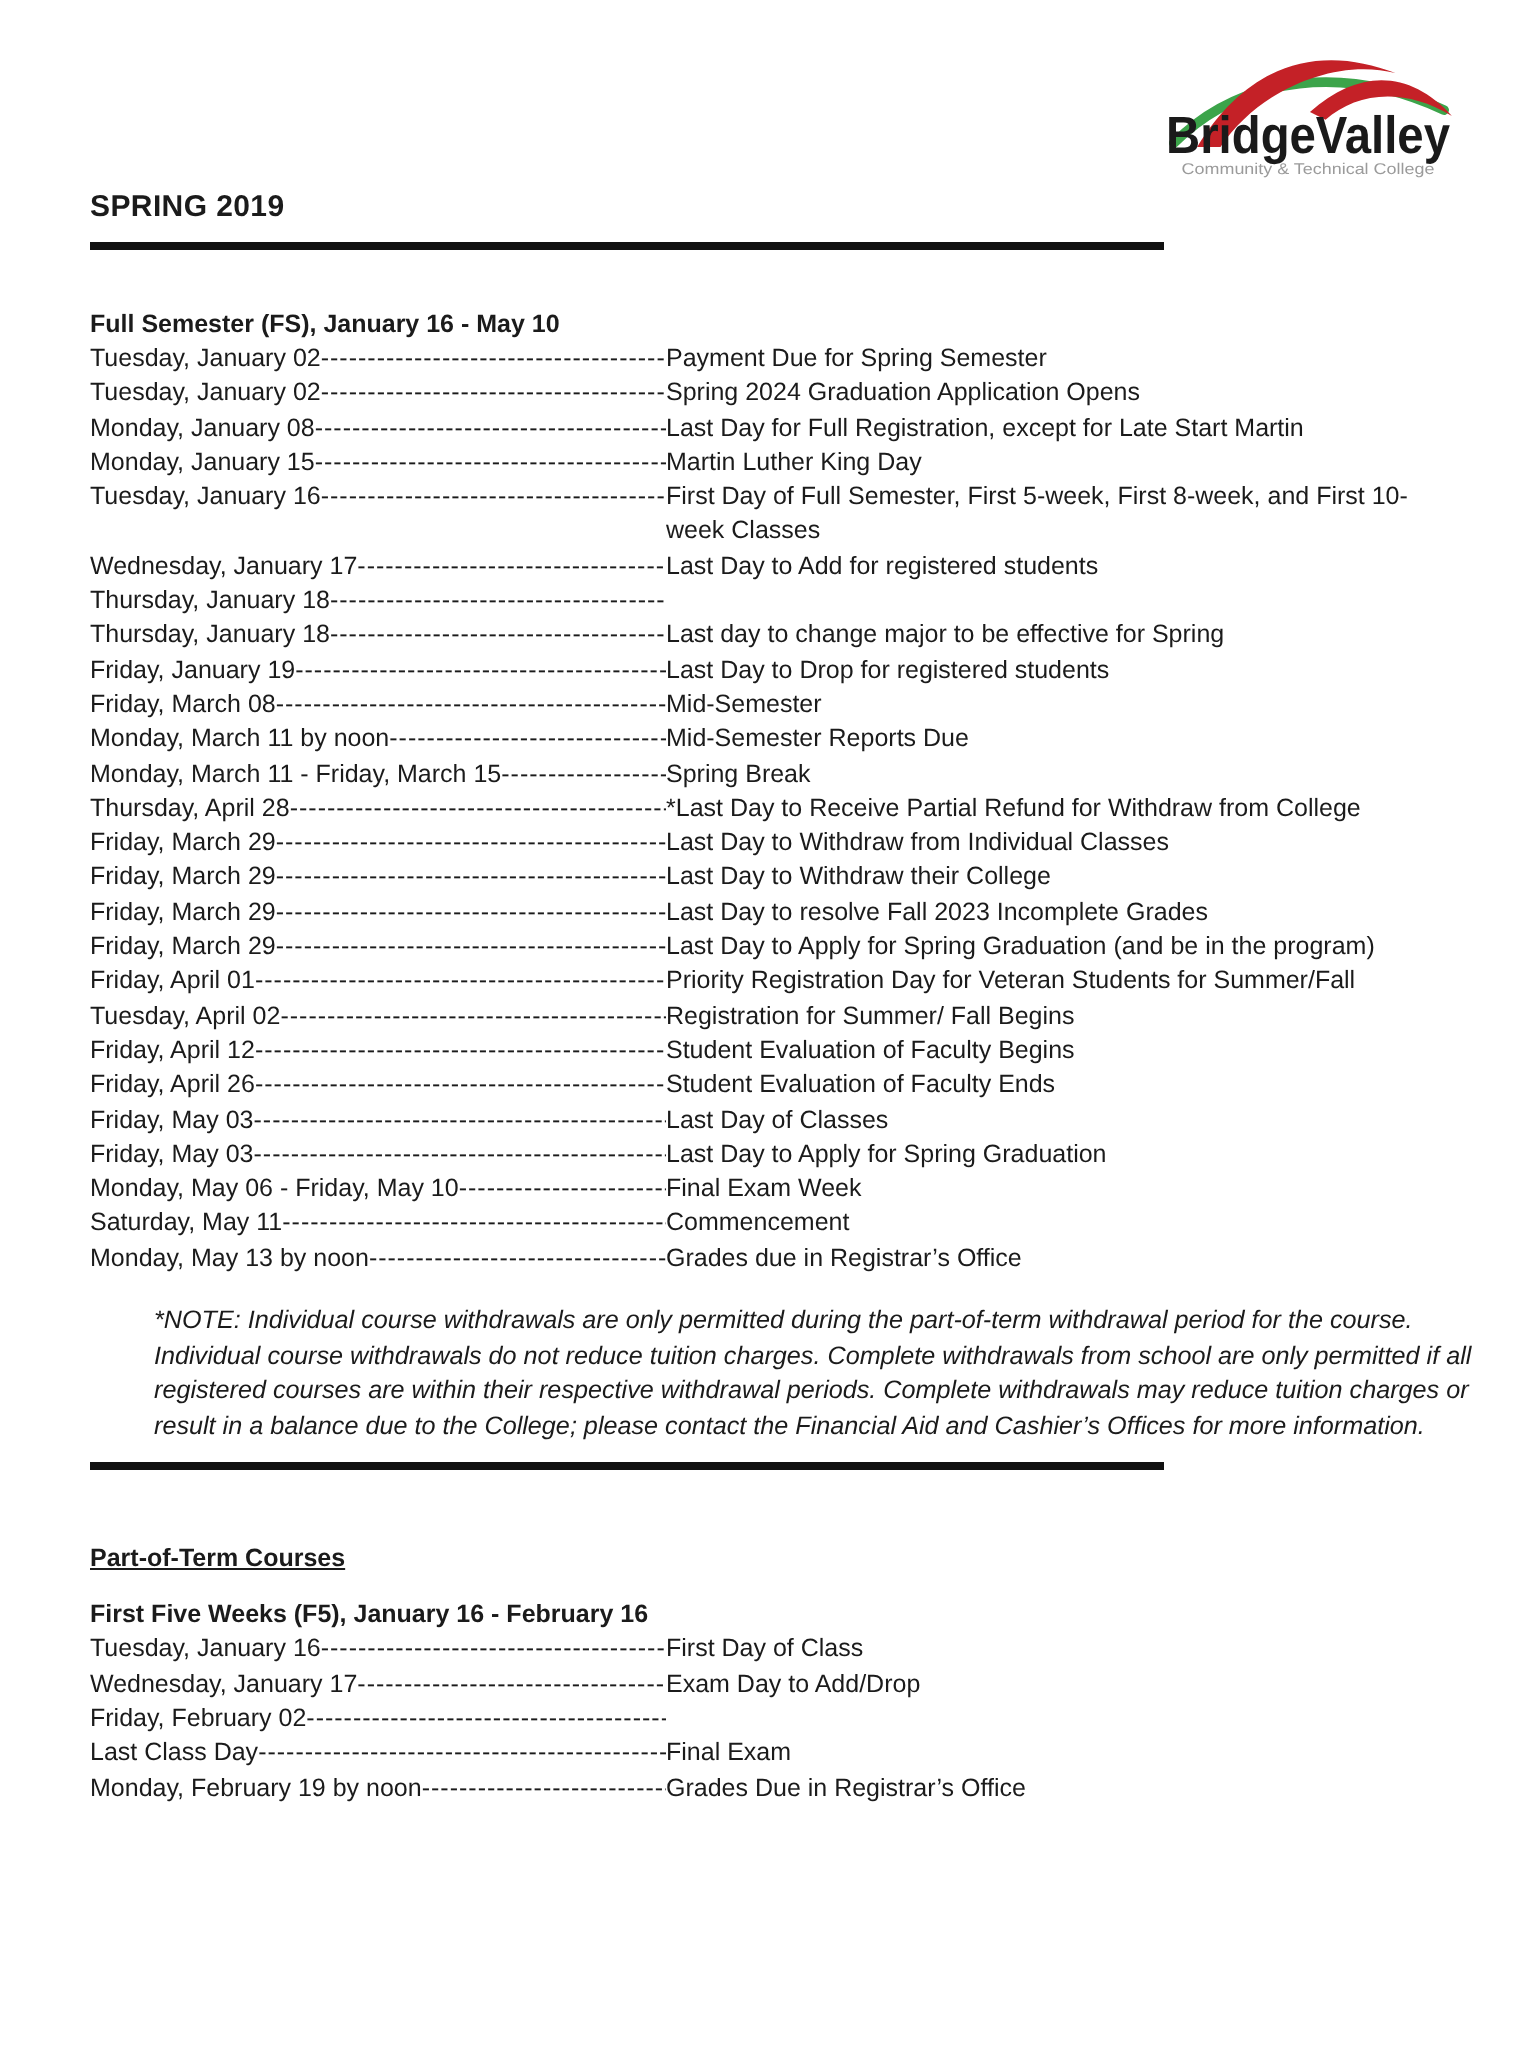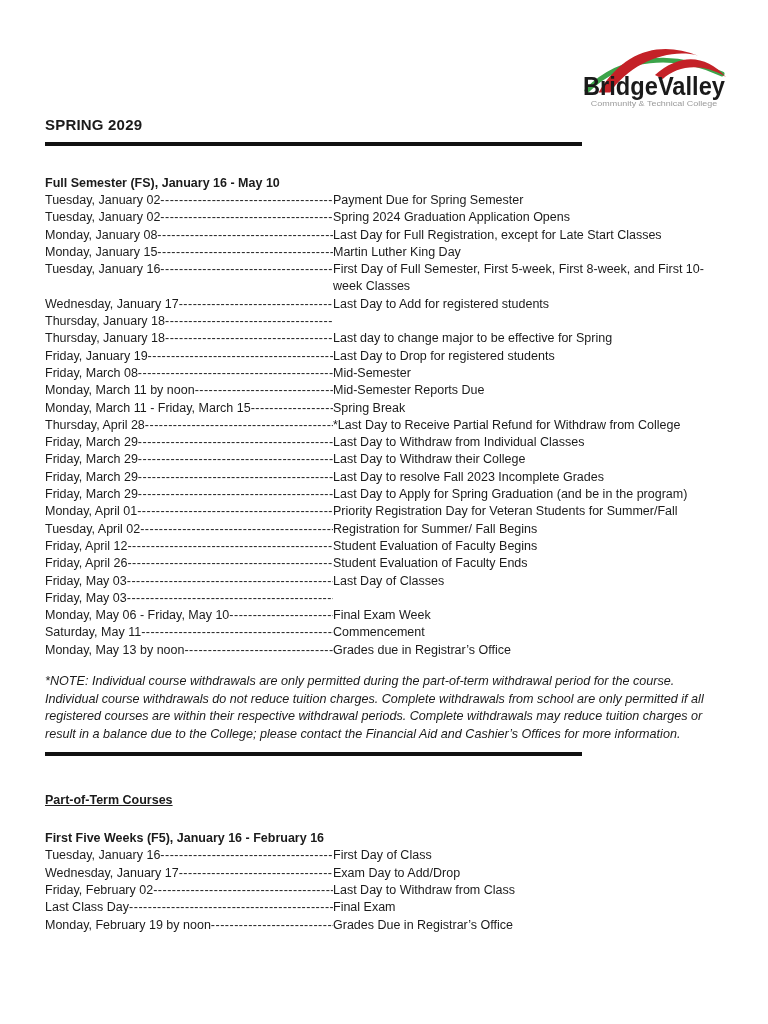--- a/index.html
+++ b/index.html
@@ -17,22 +17,23 @@
   }
   .page {
     padding: 0 40px 0 45px;
     box-sizing: border-box;
     width: 768px;
   }
   
   .logo-row {
     display: flex;
     justify-content: flex-end;
-    padding-top: 40px;
+    padding-top: 19px;
     height: 72px;
+    align-items: flex-end;
   }
   .logo {
     width: 148px;
     height: 70px;
   }
   
   .doc-title {
     font-size: 15px;
     font-weight: bold;
     letter-spacing: 0.2px;
@@ -50,21 +51,21 @@
     margin-top: 29px;
     line-height: 17px;
   }
   .section-heading.underlined {
     text-decoration: underline;
     margin-top: 36px;
   }
   .subsection-heading {
     font-size: 12.5px;
     font-weight: bold;
-    margin-top: 21px;
+    margin-top: 11px;
     line-height: 17px;
   }
   
   .rows {
     font-size: 12.5px;
     line-height: 17.3px;
   }
   .row {
     display: flex;
     align-items: baseline;
@@ -88,20 +89,21 @@
     flex: 1 1 auto;
     min-width: 0;
   }
   
   .note {
     font-size: 12.6px;
     font-style: italic;
     line-height: 17.6px;
     margin-top: 14px;
     width: 672px;
+    margin-left: 32px;
   }
   .thick-rule.second {
     margin-top: 9px;
   }
 </style>
 </head>
 <body>
 
 <div class="page">
 
@@ -111,21 +113,21 @@
       <path d="M6,52 C 42,16 96,12 145,35" fill="none" stroke="#3ca44a" stroke-width="5" stroke-linecap="round"></path>
 
       <path d="M18,54 C 46,8 84,2 120,16 C 90,8 50,24 30,54 Z" fill="#c42127"></path>
 
       <path d="M76,36 C 102,13 128,15 149,38 C 124,23 100,26 84,40 Z" fill="#c42127"></path>
       <text x="2" y="57" textLength="146" lengthAdjust="spacingAndGlyphs" font-family="Liberation Sans, sans-serif" font-size="27" font-weight="bold" fill="#1a1a1a">BridgeValley</text>
       <text x="10" y="68" textLength="130" lengthAdjust="spacingAndGlyphs" font-family="Liberation Sans, sans-serif" font-size="8" fill="#9b9b9b">Community &amp; Technical College</text>
     </svg>
   </div>
 
-  <div class="doc-title">SPRING 2029</div>
+  <div class="doc-title">SPRING 2019</div>
   <div class="thick-rule"></div>
 
   <div class="section-heading">Full Semester (FS), January 16 - May 10</div>
 
   <div class="rows">
 
       <div class="row">
         <span class="left">
           <span class="date">Tuesday, January 02</span>
           <span class="leader">------------------------------------------------------------------------------------------</span>
@@ -139,21 +141,21 @@
           <span class="leader">------------------------------------------------------------------------------------------</span>
         </span>
         <span class="desc">Spring 2024 Graduation Application Opens</span>
       </div>
 
       <div class="row">
         <span class="left">
           <span class="date">Monday, January 08</span>
           <span class="leader">------------------------------------------------------------------------------------------</span>
         </span>
-        <span class="desc">Last Day for Full Registration, except for Late Start Classes</span>
+        <span class="desc">Last Day for Full Registration, except for Late Start Martin</span>
       </div>
 
       <div class="row">
         <span class="left">
           <span class="date">Monday, January 15</span>
           <span class="leader">------------------------------------------------------------------------------------------</span>
         </span>
         <span class="desc">Martin Luther King Day</span>
       </div>
 
@@ -255,21 +257,21 @@
       <div class="row">
         <span class="left">
           <span class="date">Friday, March 29</span>
           <span class="leader">------------------------------------------------------------------------------------------</span>
         </span>
         <span class="desc">Last Day to Apply for Spring Graduation (and be in the program)</span>
       </div>
 
       <div class="row">
         <span class="left">
-          <span class="date">Monday, April 01</span>
+          <span class="date">Friday, April 01</span>
           <span class="leader">------------------------------------------------------------------------------------------</span>
         </span>
         <span class="desc">Priority Registration Day for Veteran Students for Summer/Fall</span>
       </div>
 
       <div class="row">
         <span class="left">
           <span class="date">Tuesday, April 02</span>
           <span class="leader">------------------------------------------------------------------------------------------</span>
         </span>
@@ -298,20 +300,21 @@
           <span class="leader">------------------------------------------------------------------------------------------</span>
         </span>
         <span class="desc">Last Day of Classes</span>
       </div>
 
       <div class="row">
         <span class="left">
           <span class="date">Friday, May 03</span>
           <span class="leader">------------------------------------------------------------------------------------------</span>
         </span>
+        <span class="desc">Last Day to Apply for Spring Graduation</span>
       </div>
 
       <div class="row">
         <span class="left">
           <span class="date">Monday, May 06 - Friday, May 10</span>
           <span class="leader">------------------------------------------------------------------------------------------</span>
         </span>
         <span class="desc">Final Exam Week</span>
       </div>
 
@@ -354,21 +357,20 @@
           <span class="leader">------------------------------------------------------------------------------------------</span>
         </span>
         <span class="desc">Exam Day to Add/Drop</span>
       </div>
 
       <div class="row">
         <span class="left">
           <span class="date">Friday, February 02</span>
           <span class="leader">------------------------------------------------------------------------------------------</span>
         </span>
-        <span class="desc">Last Day to Withdraw from Class</span>
       </div>
 
       <div class="row">
         <span class="left">
           <span class="date">Last Class Day</span>
           <span class="leader">------------------------------------------------------------------------------------------</span>
         </span>
         <span class="desc">Final Exam</span>
       </div>
 

